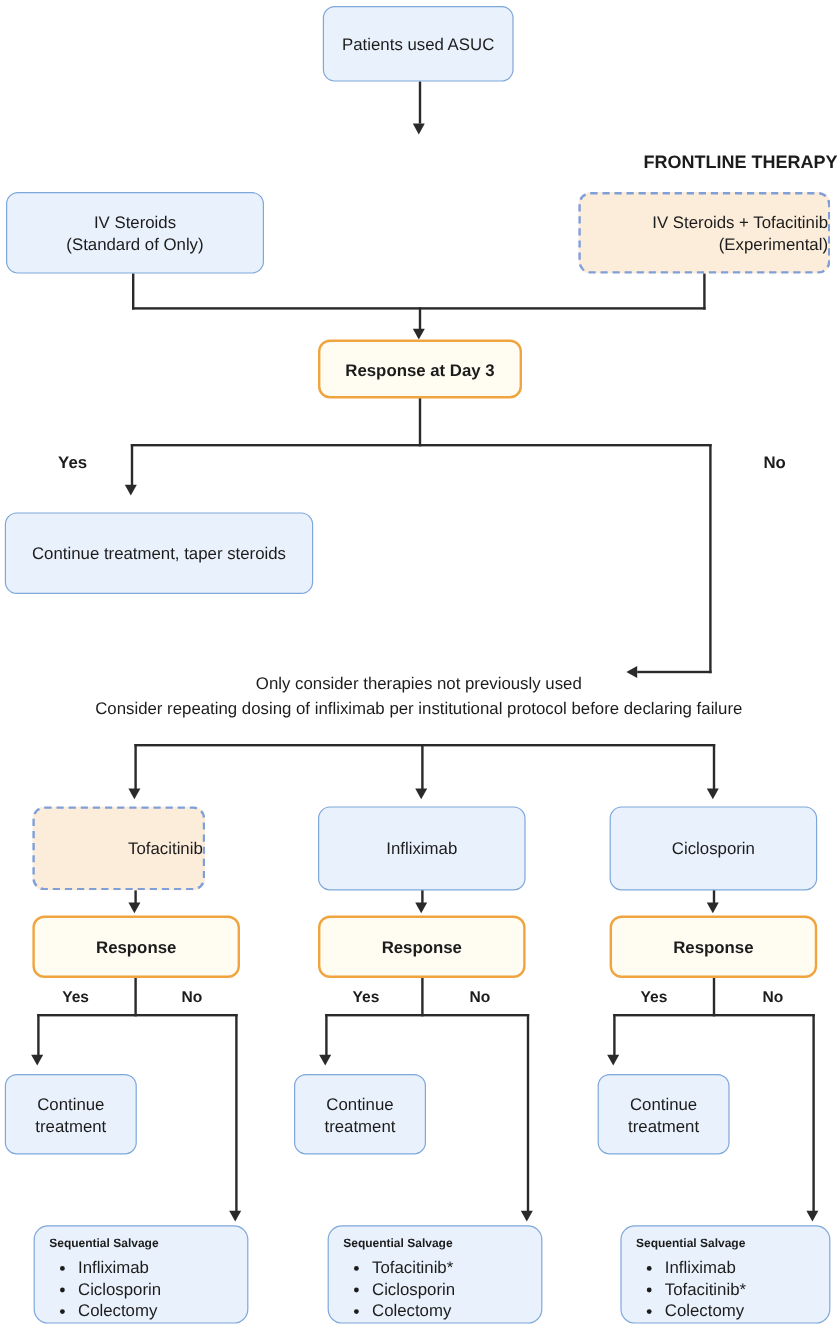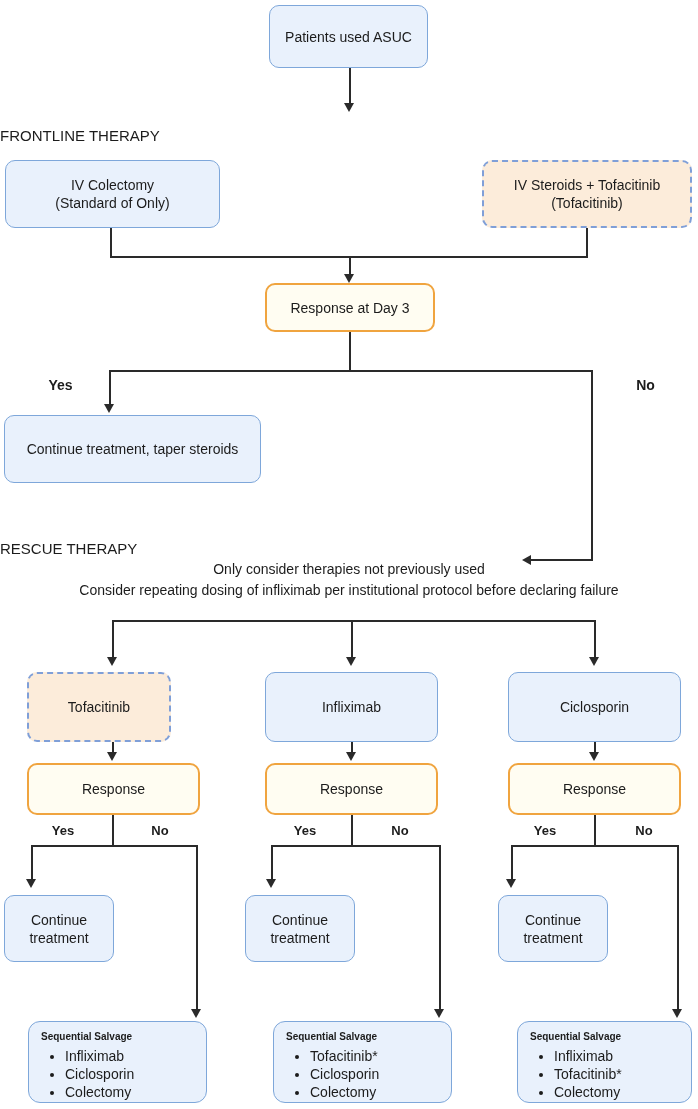--- a/index.html
+++ b/index.html
@@ -11,23 +11,23 @@
   html,body{margin:0;padding:0;background:#fff;}
   #canvas{
     position:relative;width:698px;height:1109px;background:#fff;
     font-family:"Liberation Sans","DejaVu Sans",sans-serif;color:var(--text);
     overflow:hidden;
   }
   .box{position:absolute;box-sizing:border-box;display:flex;flex-direction:column;
        align-items:center;justify-content:center;text-align:center;
        font-size:14px;line-height:18px;border-radius:10px;}
   .blue{background:var(--blue-fill);border:1.5px solid var(--blue-border);}
-  .peach{background:var(--peach-fill);border:2px dashed var(--peach-dash);}
-  .cream{background:var(--cream-fill);border:2px solid var(--orange-border);font-weight:normal;}
-  .heading{position:absolute;left:0;width:698px;text-align:left;font-weight:normal;font-size:15px;}
+  .peach{background:var(--peach-fill);border:2px dashed var(--peach-dash);align-items:flex-end;}
+  .cream{background:var(--cream-fill);border:2px solid var(--orange-border);font-weight:bold;}
+  .heading{position:absolute;left:0;width:698px;text-align:right;font-weight:bold;font-size:15px;}
   .note{position:absolute;left:0;width:698px;text-align:center;font-size:14px;line-height:20px;}
   .lbl{position:absolute;font-weight:bold;font-size:13px;width:50px;text-align:center;}
   .lbl-main{position:absolute;font-weight:bold;font-size:14px;width:55px;text-align:center;}
   .hline{position:absolute;height:2px;background:var(--line);}
   .vline{position:absolute;width:2px;background:var(--line);}
   .ah-down{position:absolute;width:0;height:0;border-left:5px solid transparent;
            border-right:5px solid transparent;border-top:9px solid var(--line);}
   .ah-left{position:absolute;width:0;height:0;border-top:5px solid transparent;
            border-bottom:5px solid transparent;border-right:9px solid var(--line);}
   .salvage{align-items:flex-start;justify-content:flex-start;text-align:left;
@@ -44,54 +44,53 @@
   <div class="box blue" style="left:269px;top:5px;width:159px;height:63px;">
     <span>Patients used ASUC</span>
   </div>
 
   <div class="vline" style="left:349px;top:68px;height:35px;"></div>
   <div class="ah-down" style="left:344px;top:103px;"></div>
 
   <div class="heading" style="top:127px;">FRONTLINE THERAPY</div>
 
   <div class="box blue" style="left:5px;top:160px;width:215px;height:68px;">
-    <span>IV Colectomy</span>
+    <span>IV Steroids</span>
     <span>(Standard of Only)</span>
   </div>
   <div class="box peach" style="left:482px;top:160px;width:210px;height:68px;">
     <span>IV Steroids + Tofacitinib</span>
-    <span>(Tofacitinib)</span>
+    <span>(Experimental)</span>
   </div>
 
   <div class="vline" style="left:110px;top:228px;height:30px;"></div>
   <div class="vline" style="left:586px;top:228px;height:30px;"></div>
   <div class="hline" style="left:110px;top:256px;width:478px;"></div>
   <div class="vline" style="left:349px;top:256px;height:19px;"></div>
   <div class="ah-down" style="left:344px;top:274px;"></div>
 
   <div class="box cream" style="left:265px;top:283px;width:170px;height:49px;">
     <span>Response at Day 3</span>
   </div>
 
   <div class="vline" style="left:349px;top:332px;height:40px;"></div>
   <div class="hline" style="left:109px;top:370px;width:484px;"></div>
   <div class="lbl-main" style="left:33px;top:377px;">Yes</div>
   <div class="lbl-main" style="left:618px;top:377px;">No</div>
   <div class="vline" style="left:109px;top:370px;height:35px;"></div>
   <div class="ah-down" style="left:104px;top:404px;"></div>
 
-  <div class="box blue" style="left:4px;top:415px;width:257px;height:68px;">
+  <div class="box blue" style="left:4px;top:427px;width:257px;height:68px;">
     <span>Continue treatment, taper steroids</span>
   </div>
 
   <div class="vline" style="left:591px;top:370px;height:191px;"></div>
   <div class="hline" style="left:531px;top:559px;width:62px;"></div>
   <div class="ah-left" style="left:522px;top:555px;"></div>
 
-  <div class="heading" style="top:540px;">RESCUE THERAPY</div>
   <div class="note" style="top:580px;">Consider repeating dosing of infliximab per institutional protocol before declaring failure</div>
   <div class="note" style="top:559px;">Only consider therapies not previously used</div>
 
   <div class="hline" style="left:112px;top:620px;width:484px;"></div>
   <div class="vline" style="left:112px;top:620px;height:38px;"></div>
   <div class="ah-down" style="left:107px;top:657px;"></div>
   <div class="vline" style="left:351px;top:620px;height:38px;"></div>
   <div class="ah-down" style="left:346px;top:657px;"></div>
   <div class="vline" style="left:594px;top:620px;height:38px;"></div>
   <div class="ah-down" style="left:589px;top:657px;"></div>

